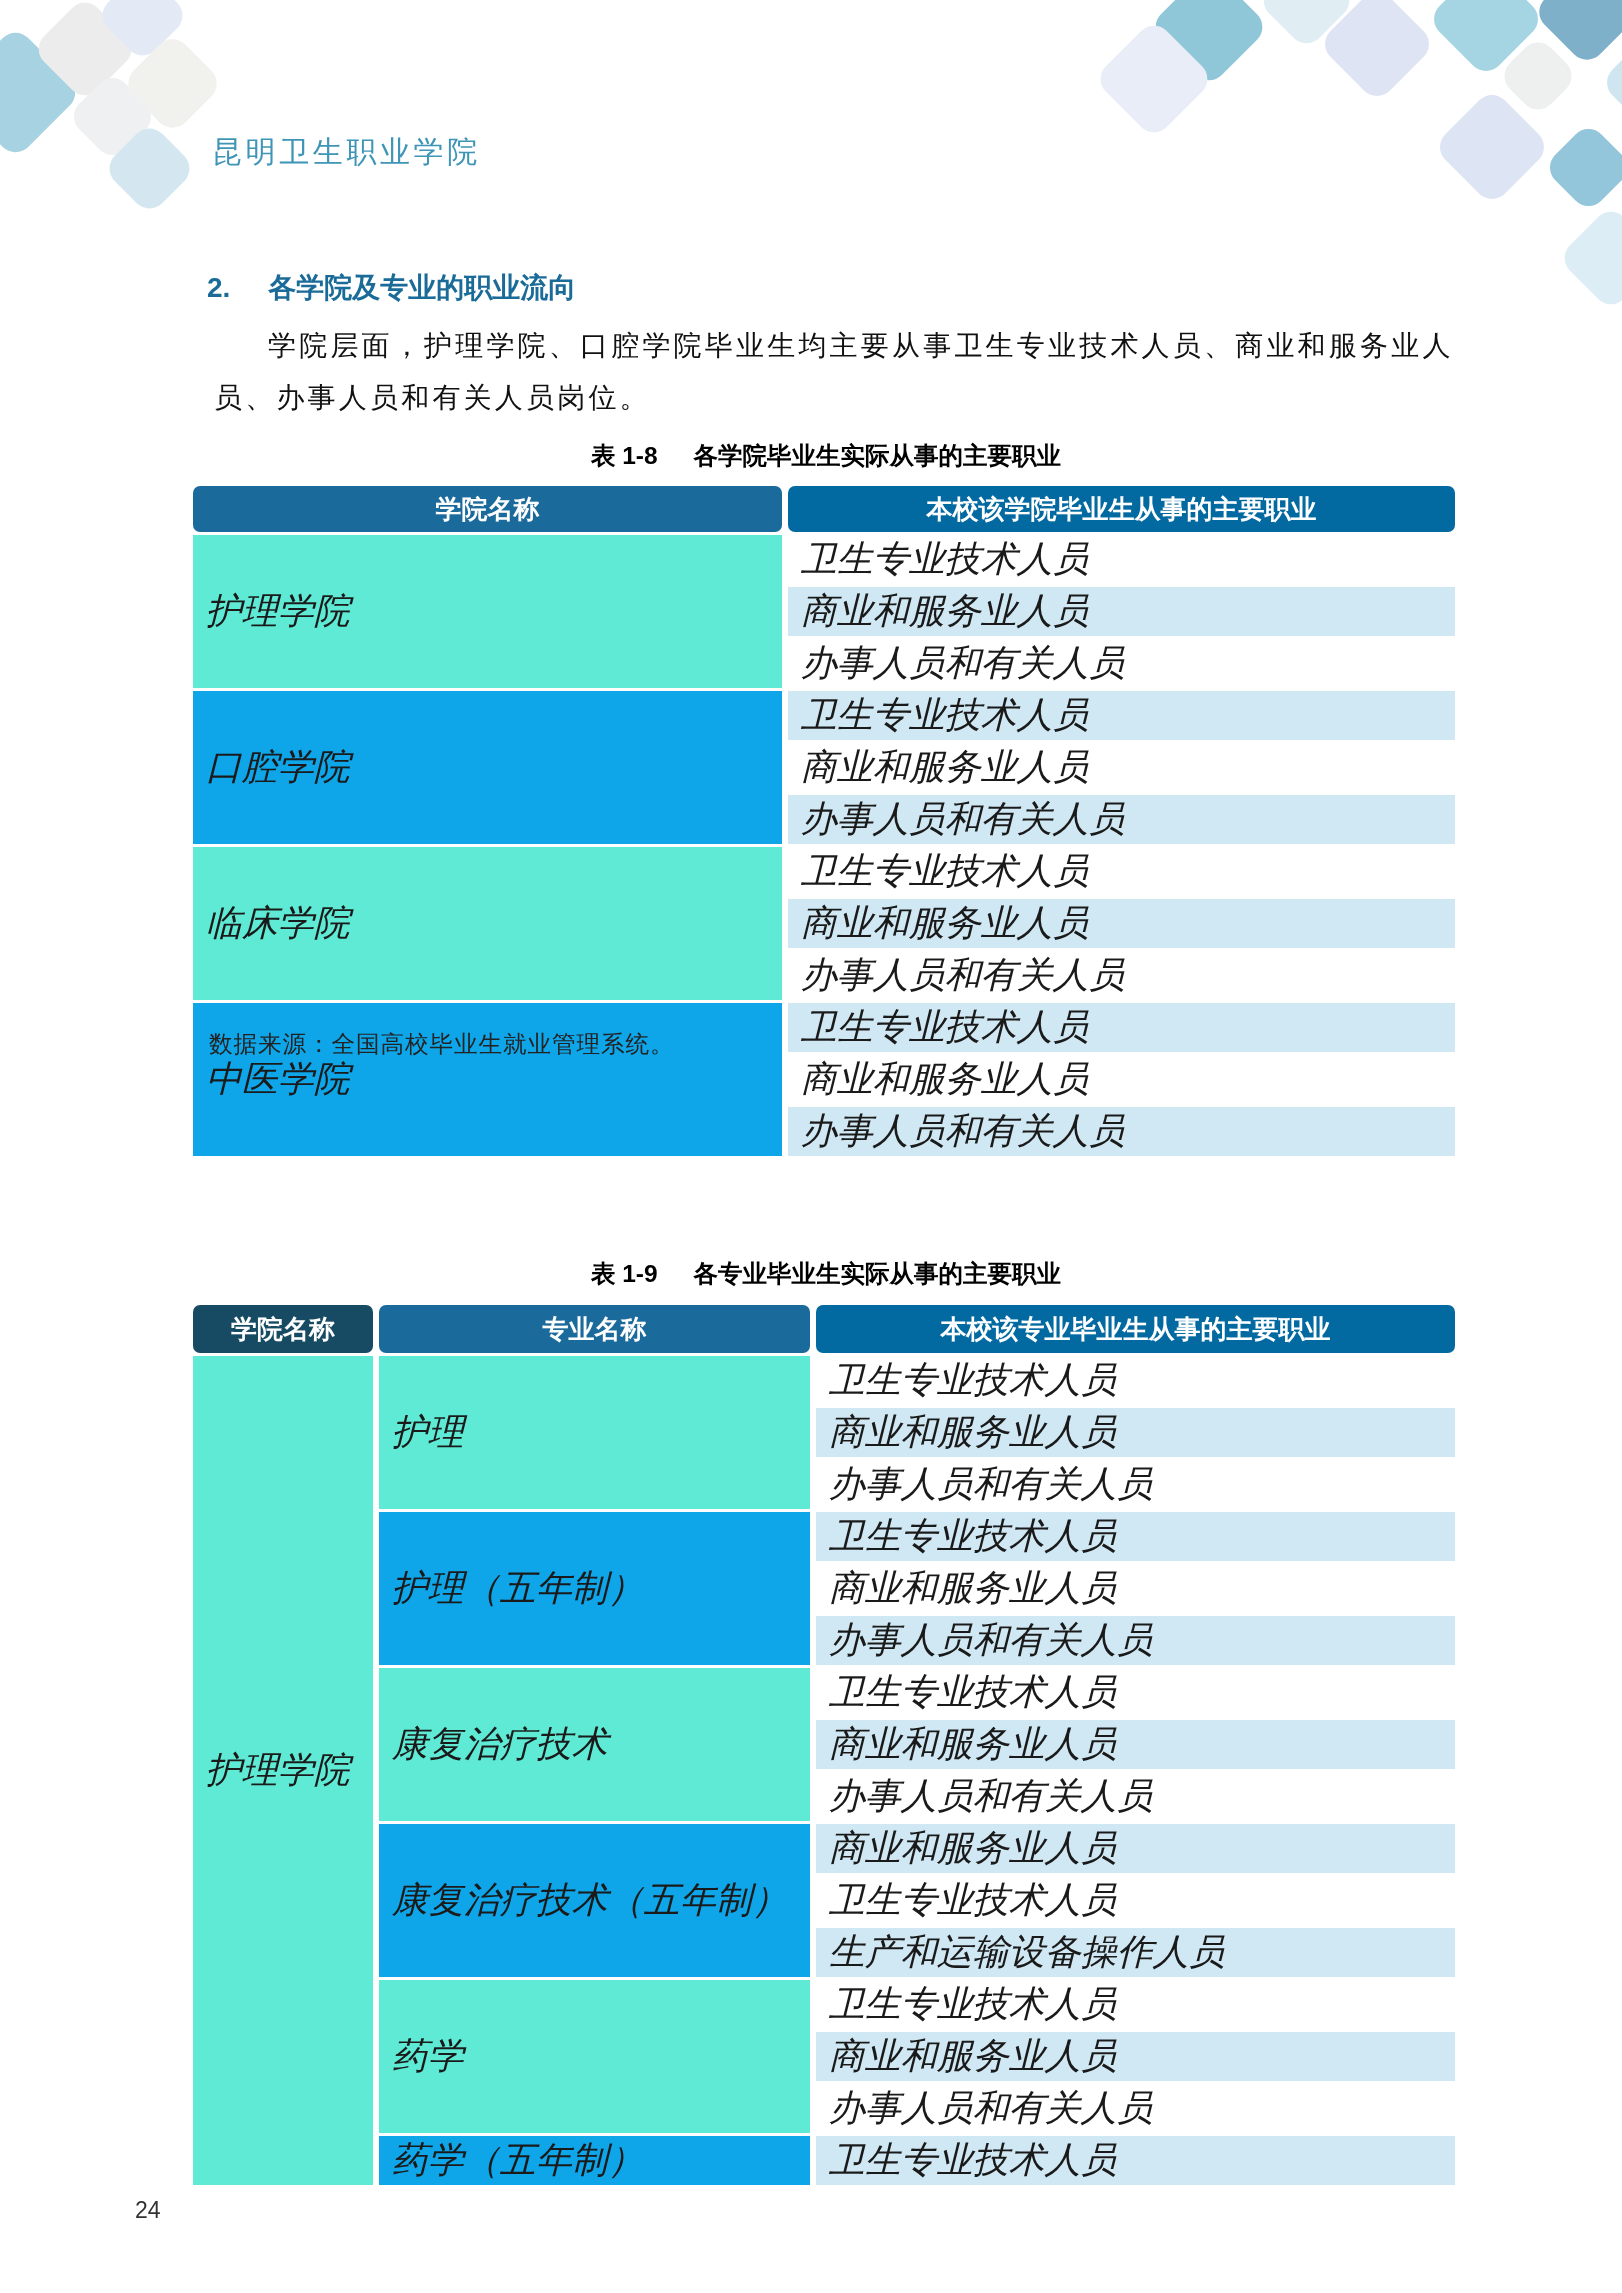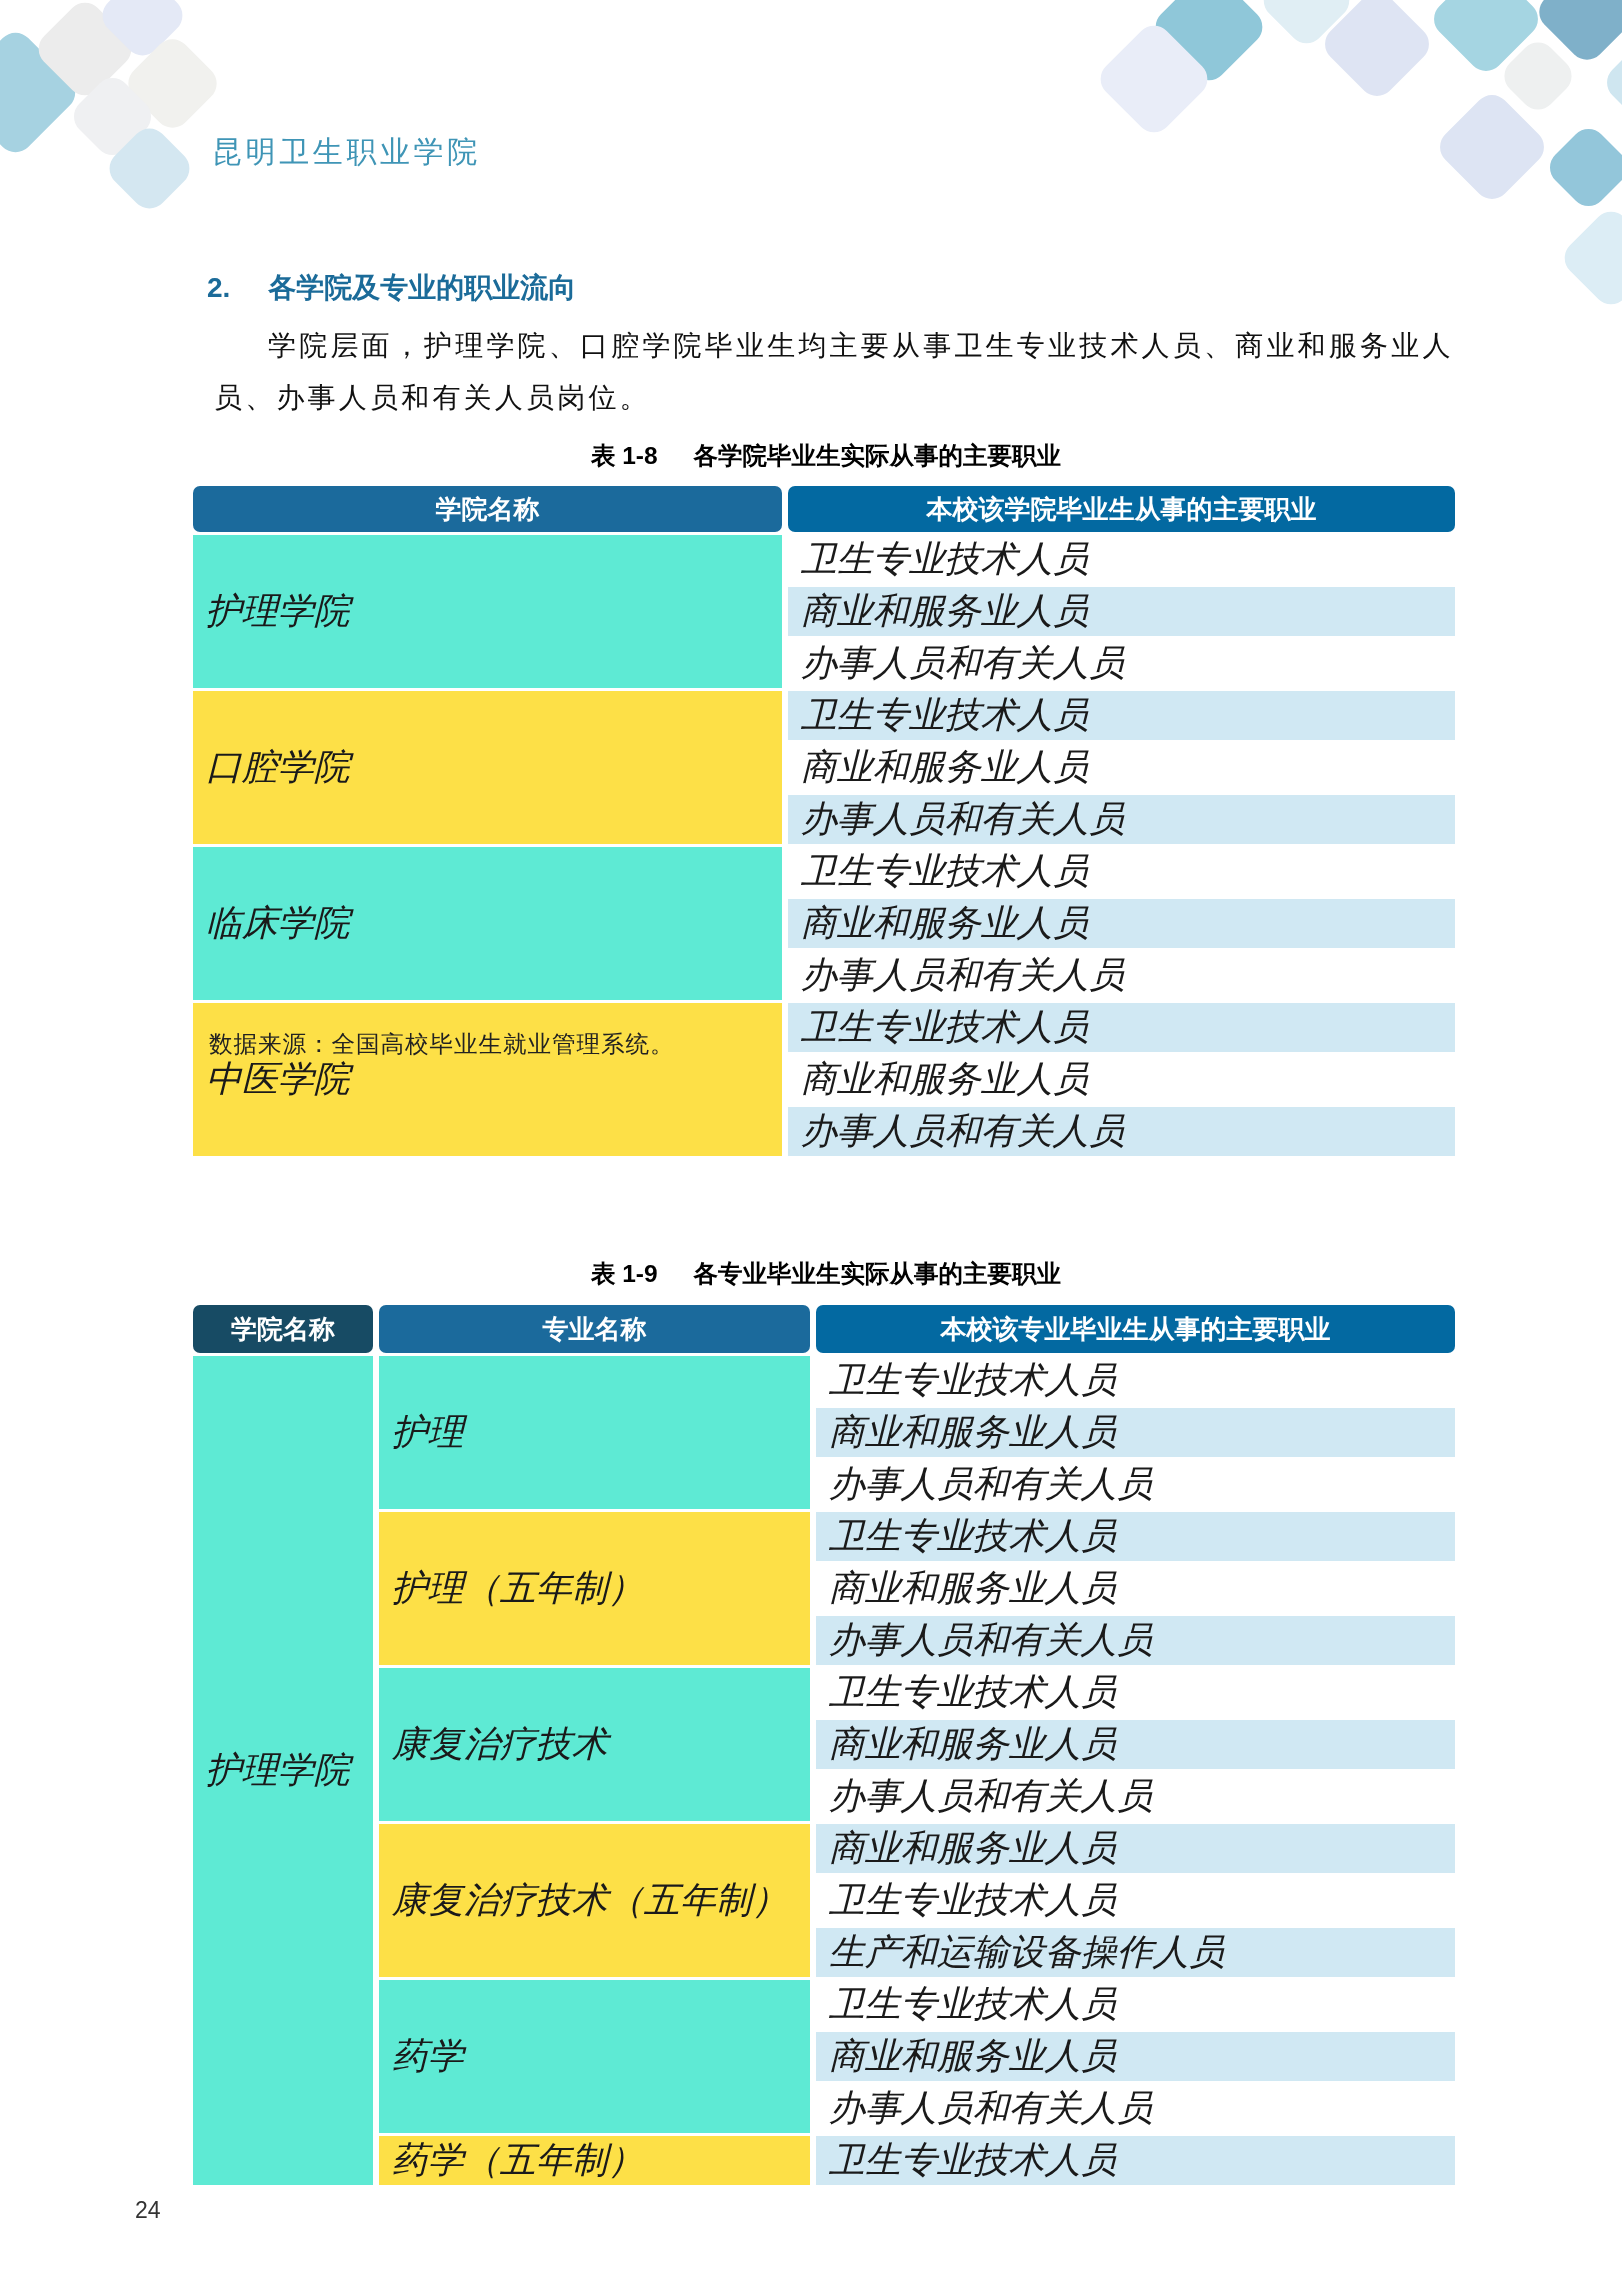--- a/index.html
+++ b/index.html
@@ -58,21 +58,21 @@
   .th-mid{background:#1b6a9c;}
   .th-light{background:#0369a1;}
   table.doc-table td{
     height:39px;vertical-align:middle;
     font-size:36px;color:#1a1a1a;
     padding:0 5.5px 0 12.7px;
     overflow:hidden;white-space:nowrap;font-style:italic;
   }
   td.college{padding-left:14.5px;}
   .plain-group{background:#5eead4;}
-  .shade-group{background:#fde047;}
+  .shade-group{background:#0ea5e9;}
   .plain-row{background:#ffffff;}
   .shade-row{background:#d0e8f3;}
   .source-note{
     position:absolute;left:209px;top:1028px;
     font-size:23.6px;color:#222;letter-spacing:0.9px;
   }
   .page-number{
     position:absolute;left:135px;top:2197px;
     font-size:23px;color:#333;
     font-family:"Liberation Sans","DejaVu Sans",sans-serif;

